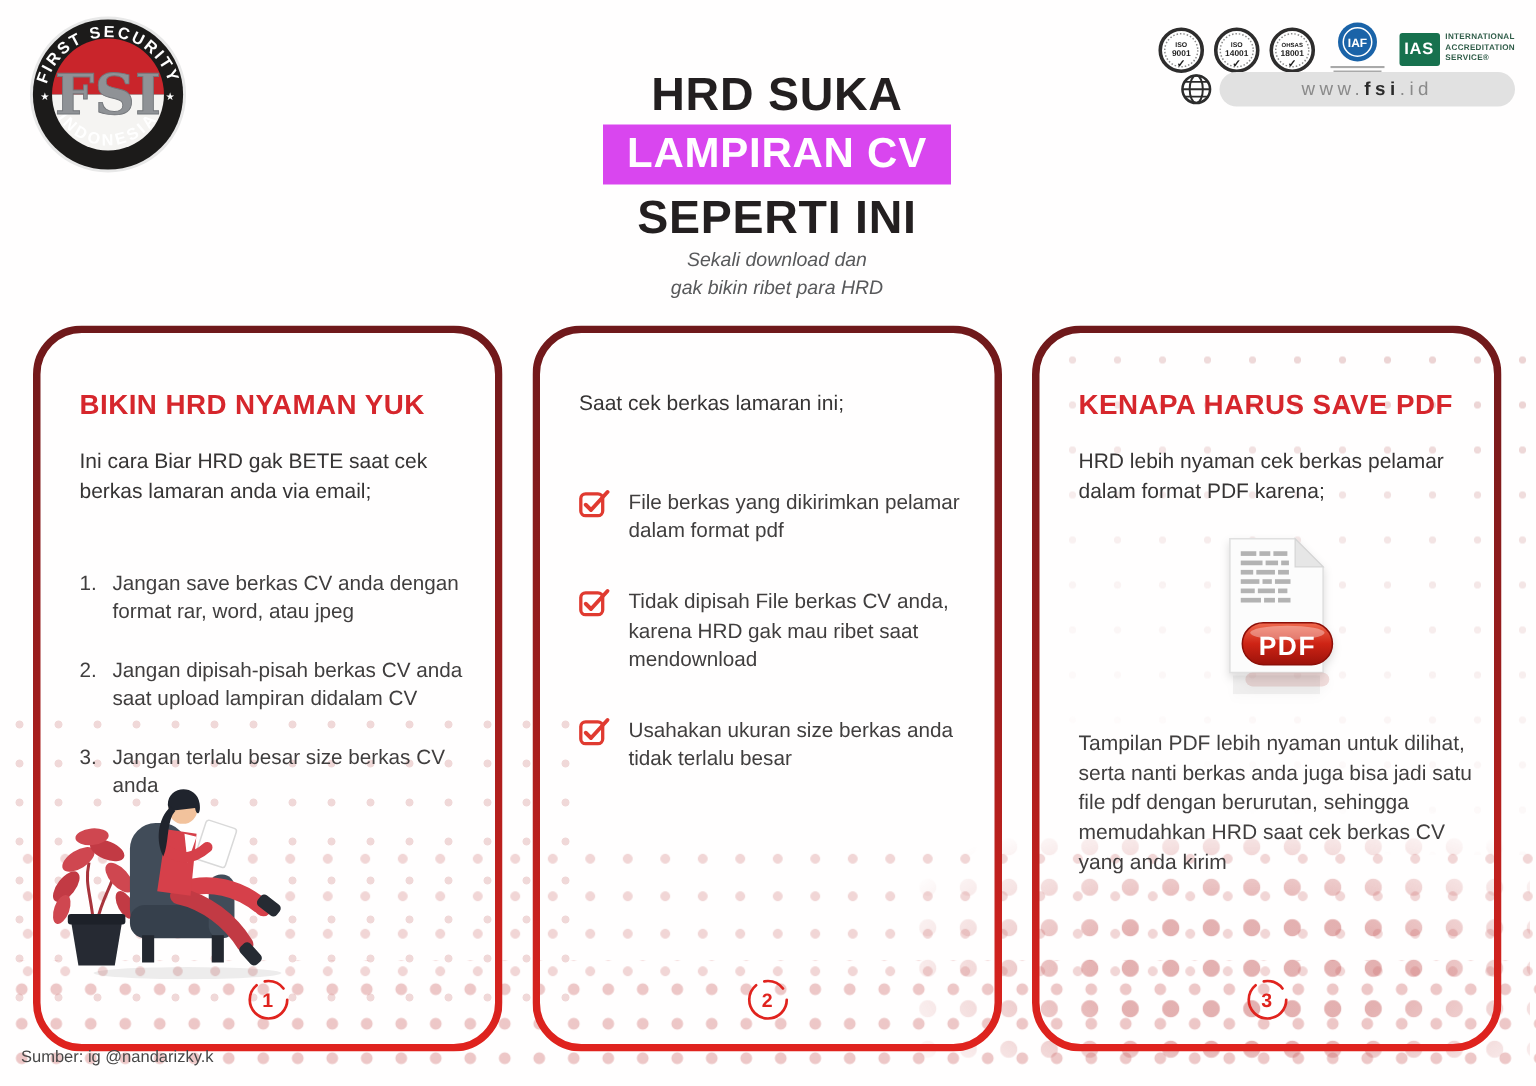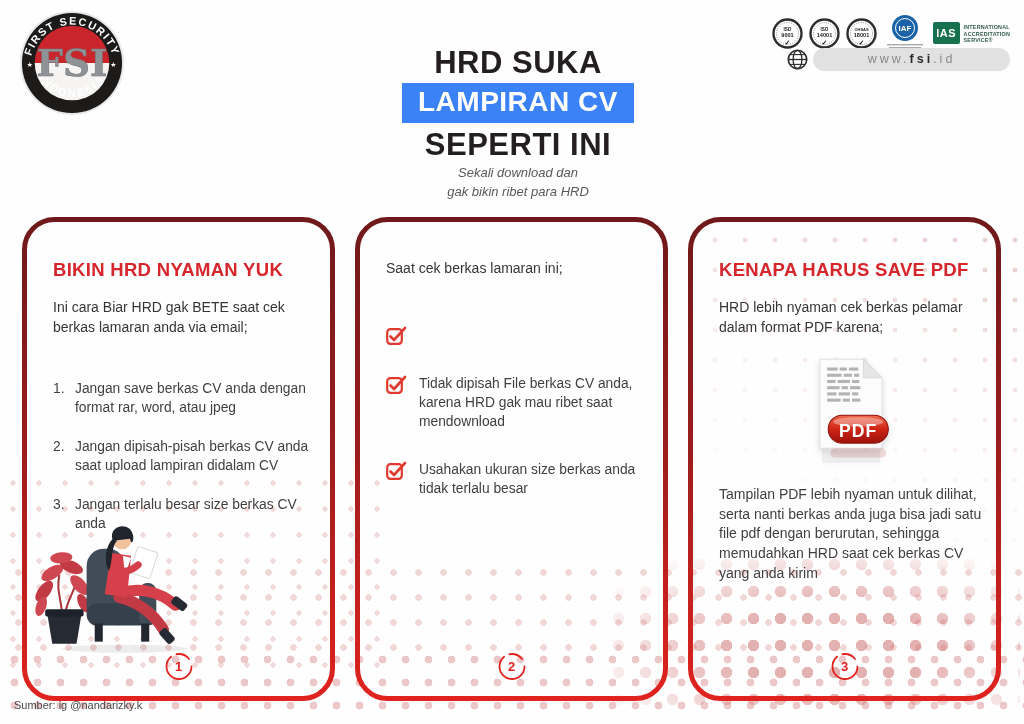--- a/index.html
+++ b/index.html
@@ -31,26 +31,26 @@
     background-image: radial-gradient(circle, rgba(203,105,105,.55) 5.4px, transparent 6px);
     background-size: 27px 27px; background-position: 5px 6px;
     -webkit-mask-image: radial-gradient(ellipse at 55% 60%, rgba(0,0,0,.95) 30%, rgba(0,0,0,.35) 60%, transparent 80%);
     mask-image: radial-gradient(ellipse at 55% 60%, rgba(0,0,0,.95) 30%, rgba(0,0,0,.35) 60%, transparent 80%);
   }
 
   
   .logo-wrap { position:absolute; left:18px; top:8px; width:108px; height:116px; z-index:3; }
   .title-block { position:absolute; left:0; right:0; top:46px; text-align:center; z-index:3;padding-left:12px; }
   .title-line { font-size:31px; font-weight:800; letter-spacing:.5px; color:#231f20; line-height:1.08; }
-  .title-highlight { display:inline-block; background:#3b82f6; color:#ffffff; font-size:28px;
+  .title-highlight { display:inline-block; background:#d946ef; color:#ffffff; font-size:28px;
     font-weight:800; letter-spacing:.5px; padding:3px 16px 5px 16px; margin:4px 0 5px 0; }
   .tagline { margin-top:1px; font-size:13px; font-style:italic; color:#58595b; line-height:1.5; }
 
   .certs { position:absolute; top:14px; right:14px; display:flex; align-items:center; gap:6px; z-index:3; }
-  .ias-group { display:flex; align-items:flex-end; gap:4px; }
+  .ias-group { display:flex; align-items:flex-start; gap:4px; }
   .ias-box { width:27px; height:22px; background:#17714e; border-radius:2px; color:#fff;
     font-weight:700; font-size:11px; display:flex; align-items:center; justify-content:center; letter-spacing:.5px; }
   .ias-lines { font-size:5.4px; font-weight:700; color:#2f5c48; line-height:1.25; letter-spacing:.2px; }
 
   .site-bar { position:absolute; top:47px; right:14px; width:224px; height:24px;
     display:flex; align-items:center; gap:4px; z-index:3; }
   .site-pill { flex:1; height:23px; background:#e1e1e1; border-radius:12px;
     display:flex; align-items:center; justify-content:center;
     font-size:12.5px; letter-spacing:3px; color:#8a8a8a; }
   .site-pill b { color:#2a2a2a; font-weight:700; letter-spacing:3px; }
@@ -232,20 +232,21 @@
       <rect x="2.5" y="2.5" width="308" height="479" rx="30" fill="none" stroke="url(#cardGrad)" stroke-width="5"></rect>
     </svg>
     <div class="card-content">
       <div class="card-intro">Saat cek berkas lamaran ini;</div>
       <div class="clist">
         <div class="citem">
           <svg width="22" height="20" viewBox="0 0 22 20">
             <rect x="1.2" y="3.2" width="14.6" height="14.6" rx="3.2" fill="none" stroke="#e03a30" stroke-width="2.2"></rect>
             <path d="M4.5,10.5 L8,14 L19,2" fill="none" stroke="#e03a30" stroke-width="2.6" stroke-linecap="round" stroke-linejoin="round"></path>
           </svg>
+          <span>File berkas yang dikirimkan pelamar dalam format pdf</span>
         </div>
         <div class="citem">
           <svg width="22" height="20" viewBox="0 0 22 20">
             <rect x="1.2" y="3.2" width="14.6" height="14.6" rx="3.2" fill="none" stroke="#e03a30" stroke-width="2.2"></rect>
             <path d="M4.5,10.5 L8,14 L19,2" fill="none" stroke="#e03a30" stroke-width="2.6" stroke-linecap="round" stroke-linejoin="round"></path>
           </svg>
           <span>Tidak dipisah File berkas CV anda, karena HRD gak mau ribet saat mendownload</span>
         </div>
         <div class="citem">
           <svg width="22" height="20" viewBox="0 0 22 20">

